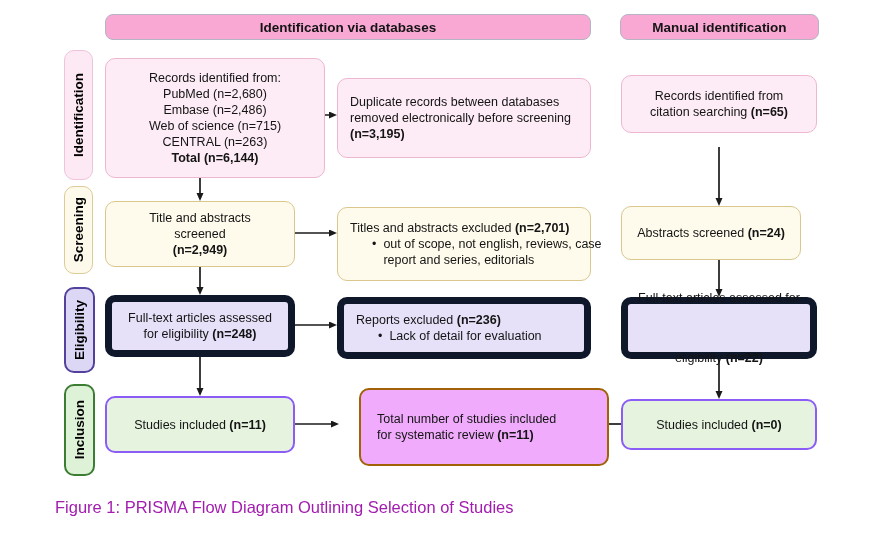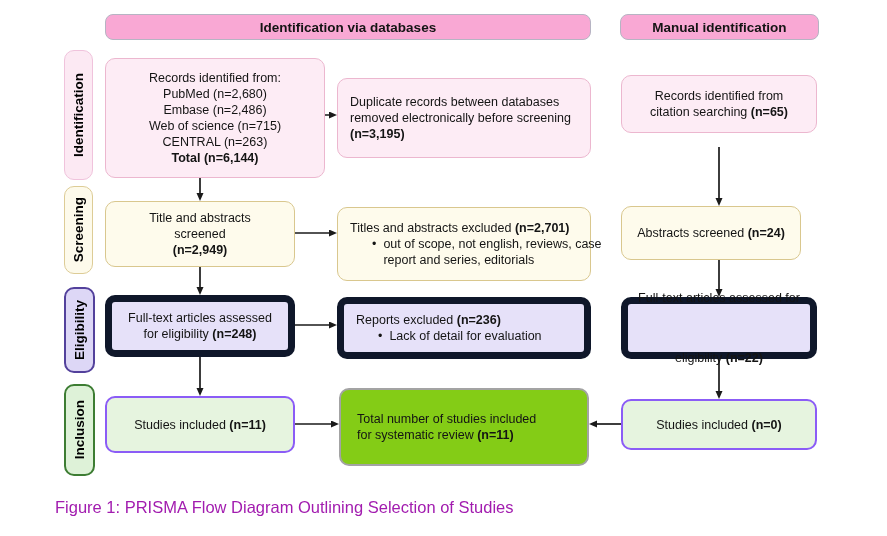--- a/index.html
+++ b/index.html
@@ -37,21 +37,21 @@
     font-size:12.5px; line-height:16px;
   }
   .box .b, .b { font-weight:bold; }
   .center { align-items:center; text-align:center; padding:6px 8px; }
   .left   { align-items:flex-start; text-align:left; padding:6px 10px 6px 12px; }
 
   .box-pink   { background:#fdecf5; border:1.5px solid #ecb7cf; }
   .box-cream  { background:#fefbec; border:1.5px solid #d9c78e; }
   .box-purple { background:#e6e1f9; border:7px solid #0f172a; }
   .box-green  { background:#e6f4df; border:2px solid #8b5cf6; }
-  .box-green-dark { background:#84cc16; border:2px solid #a3a3a3; }
+  .box-green-dark { background:#f0abfc; border:2px solid #a16207;margin-left:20px; }
 
   
   #box-records-db   { left:105px; top:58px;  width:220px; height:120px; }
   #box-title-abs    { left:105px; top:201px; width:190px; height:66px; }
   #box-fulltext-db  { left:105px; top:295px; width:190px; height:62px; }
   #box-studies-db   { left:105px; top:396px; width:190px; height:57px; }
   
   #box-duplicates   { left:337px; top:78px;  width:254px; height:80px; }
   #box-titles-excl  { left:337px; top:207px; width:254px; height:74px; }
   #box-reports-excl { left:337px; top:297px; width:254px; height:62px; }

